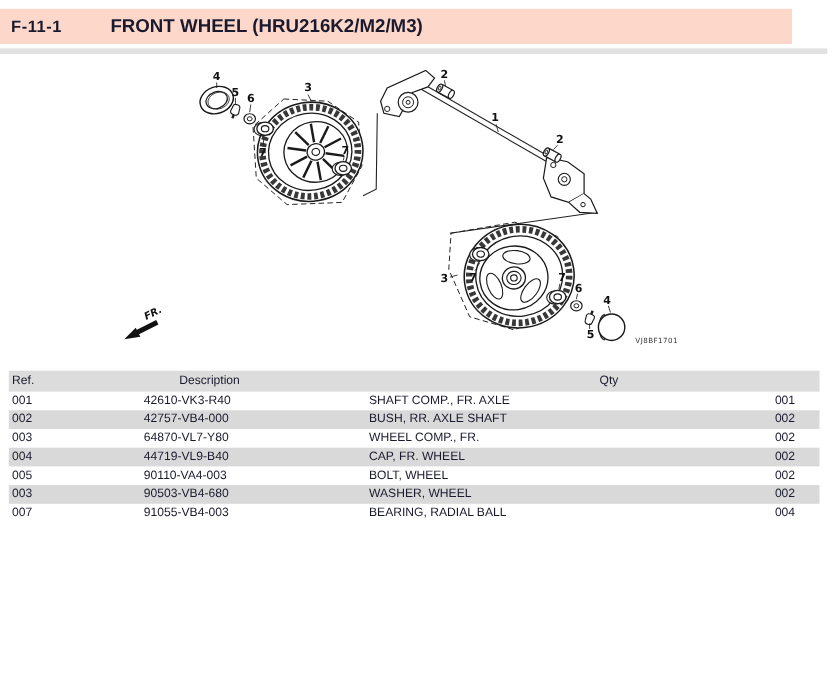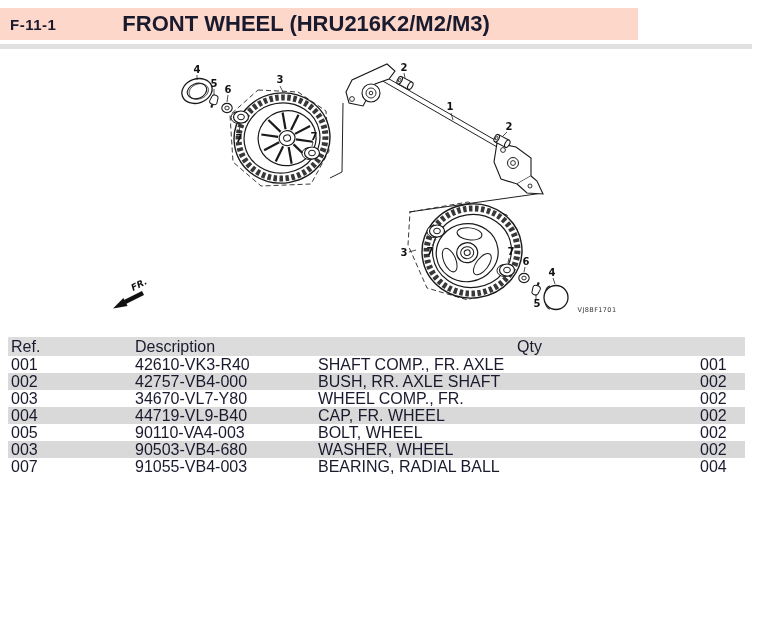--- a/index.html
+++ b/index.html
@@ -1,37 +1,37 @@
 <!DOCTYPE html>
 <html><head>
 <meta charset="utf-8">
 <style>
   html,body{margin:0;padding:0;background:#fff;}
   .page{position:relative;width:757px;height:632px;background:#fff;overflow:hidden;
         font-family:"Liberation Sans","DejaVu Sans",sans-serif;color:#1a1a2e;}
-  .titlebar{position:absolute;left:0;top:8px;width:638px;height:32px;background:#fcd7ca;
+  .titlebar{position:absolute;left:0;top:8px;width:720px;height:32px;background:#fcd7ca;
             display:flex;align-items:center;}
   .titlebar .code{font-weight:bold;font-size:15px;margin-left:10px;letter-spacing:.5px;}
-  .titlebar .title{font-weight:bold;font-size:22px;margin-left:66px;}
+  .titlebar .title{font-weight:bold;font-size:17px;margin-left:44px;}
   .hdr-divider{position:absolute;left:0;top:44px;width:752px;height:5px;background:#e1e1e1;}
   .diagram{position:absolute;left:0;top:50px;}
   .callout{font-family:"DejaVu Sans",sans-serif;font-size:10px;font-weight:bold;fill:#111;text-anchor:middle;}
   .leader{stroke:#222;stroke-width:.8;}
   .hexbox{fill:none;stroke:#222;stroke-width:.9;stroke-dasharray:5 3;}
   .ln{stroke:#222;stroke-width:1;fill:none;}
   .part{fill:#fff;stroke:#1a1a1a;}
   .drawcode{font-family:"DejaVu Sans",sans-serif;font-size:6.5px;fill:#333;letter-spacing:.4px;}
   .frtext{font-family:"DejaVu Sans",sans-serif;font-size:9px;font-weight:bold;font-style:italic;fill:#111;}
-  .ptable{position:absolute;left:8px;top:337px;width:737px;font-size:16px;}
+  .ptable{position:absolute;left:8px;top:337px;width:737px;font-size:11px;}
   .trow{display:flex;height:17px;line-height:17px;}
   .trow.thead{height:19px;line-height:19px;background:#dcdcdc;font-weight:normal;}
   .trow.alt{background:#d9d9d9;}
   .c-ref{width:127px;padding-left:3px;box-sizing:border-box;}
   .c-part{width:183px;box-sizing:border-box;}
-  .c-desc{width:382px;box-sizing:border-box;}
+  .c-desc{width:382px;box-sizing:border-box;margin-left:28px;}
   .c-qty{width:42px;box-sizing:border-box;}
 </style>
 </head>
 <body>
 
 <div class="page">
 
   <div class="titlebar">
     <span class="code">F-11-1</span>
     <span class="title">FRONT WHEEL (HRU216K2/M2/M3)</span>
@@ -207,21 +207,21 @@
       <span class="c-qty">001</span>
     </div>
     <div class="trow alt">
       <span class="c-ref">002</span>
       <span class="c-part">42757-VB4-000</span>
       <span class="c-desc">BUSH, RR. AXLE SHAFT</span>
       <span class="c-qty">002</span>
     </div>
     <div class="trow">
       <span class="c-ref">003</span>
-      <span class="c-part">34670-VL7-Y80</span>
+      <span class="c-part">64870-VL7-Y80</span>
       <span class="c-desc">WHEEL COMP., FR.</span>
       <span class="c-qty">002</span>
     </div>
     <div class="trow alt">
       <span class="c-ref">004</span>
       <span class="c-part">44719-VL9-B40</span>
       <span class="c-desc">CAP, FR. WHEEL</span>
       <span class="c-qty">002</span>
     </div>
     <div class="trow">

